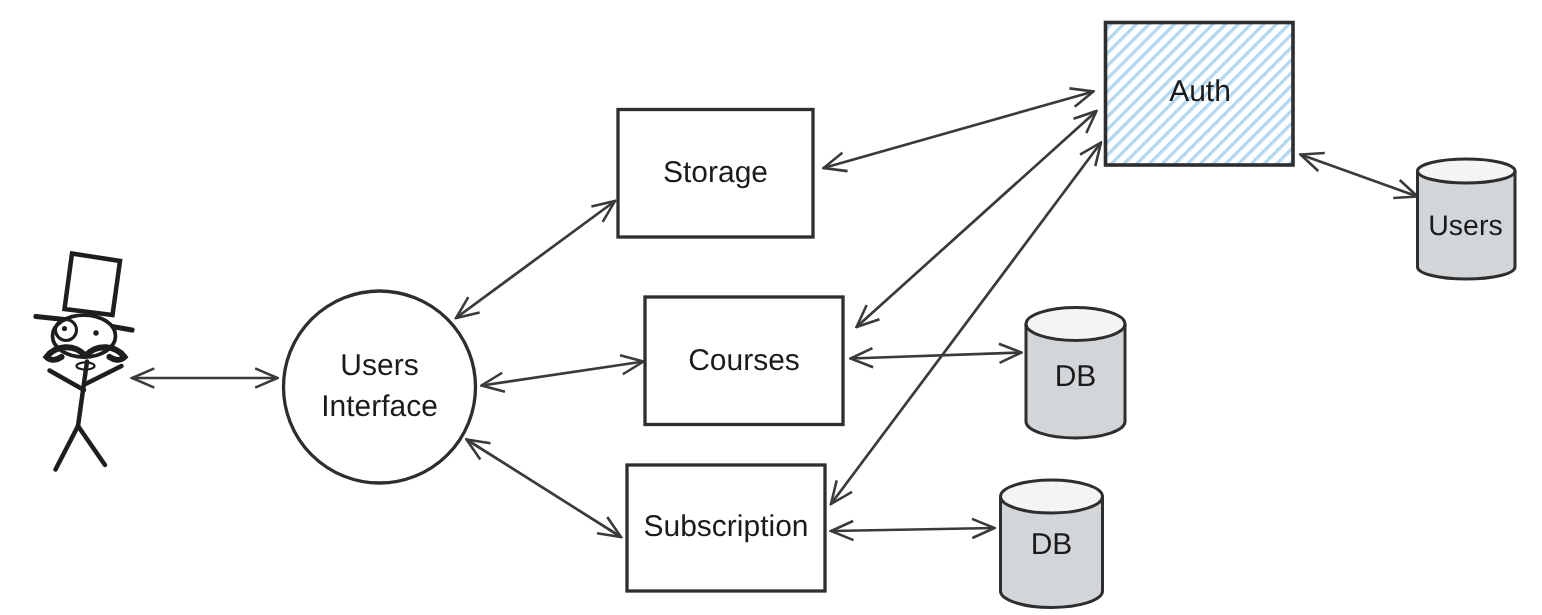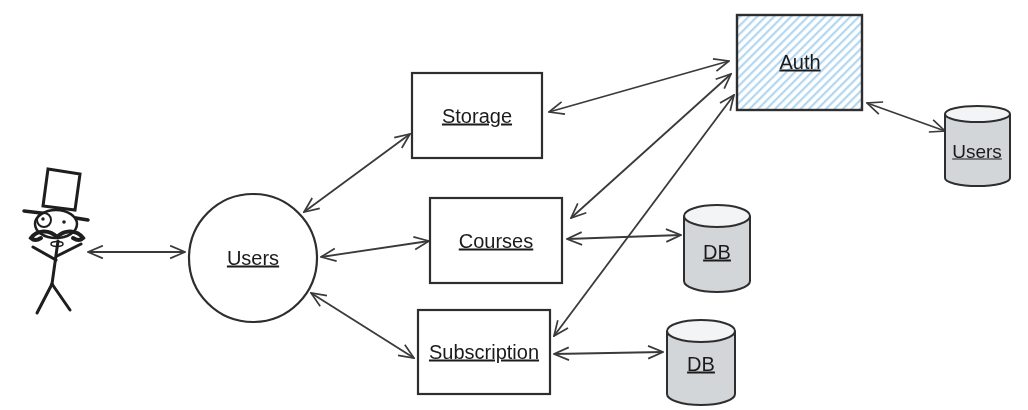--- a/index.html
+++ b/index.html
@@ -13,21 +13,20 @@
   .stage svg{position:absolute;left:0;top:0;}
   .label{
     position:absolute;
     transform:translate(-50%,-50%);
     font-size:20px;
     color:#1b1b1b;
     white-space:nowrap;
     text-align:center;
     line-height:27px;
     pointer-events:none;
-    text-decoration:underline;
   }
   .label-small{font-size:19px;}
 </style>
 </head>
 <body>
 
 <div class="stage">
 
   <svg width="1028" height="410" viewBox="0 0 1028 410">
     <defs>
@@ -88,20 +87,21 @@
     </g>
 
     <g stroke="#2e2e2e" stroke-width="2">
       <path d="M667,331 L667,394 A34,11 0 0 0 735,394 L735,331" fill="#d3d6d9"></path>
       <ellipse cx="701" cy="331" rx="34" ry="11" fill="#f2f4f5"></ellipse>
     </g>
   </svg>
 
   <div class="label" style="left:253px;top:258px;">
     <div>Users</div>
+    <div>Interface</div>
   </div>
   <div class="label" style="left:477px;top:116px;">Storage</div>
   <div class="label" style="left:496px;top:241px;">Courses</div>
   <div class="label" style="left:484px;top:352px;">Subscription</div>
   <div class="label" style="left:800px;top:62px;">Auth</div>
   <div class="label label-small" style="left:977px;top:151px;">Users</div>
   <div class="label" style="left:717px;top:252px;">DB</div>
   <div class="label" style="left:701px;top:364px;">DB</div>
 
 </div>

